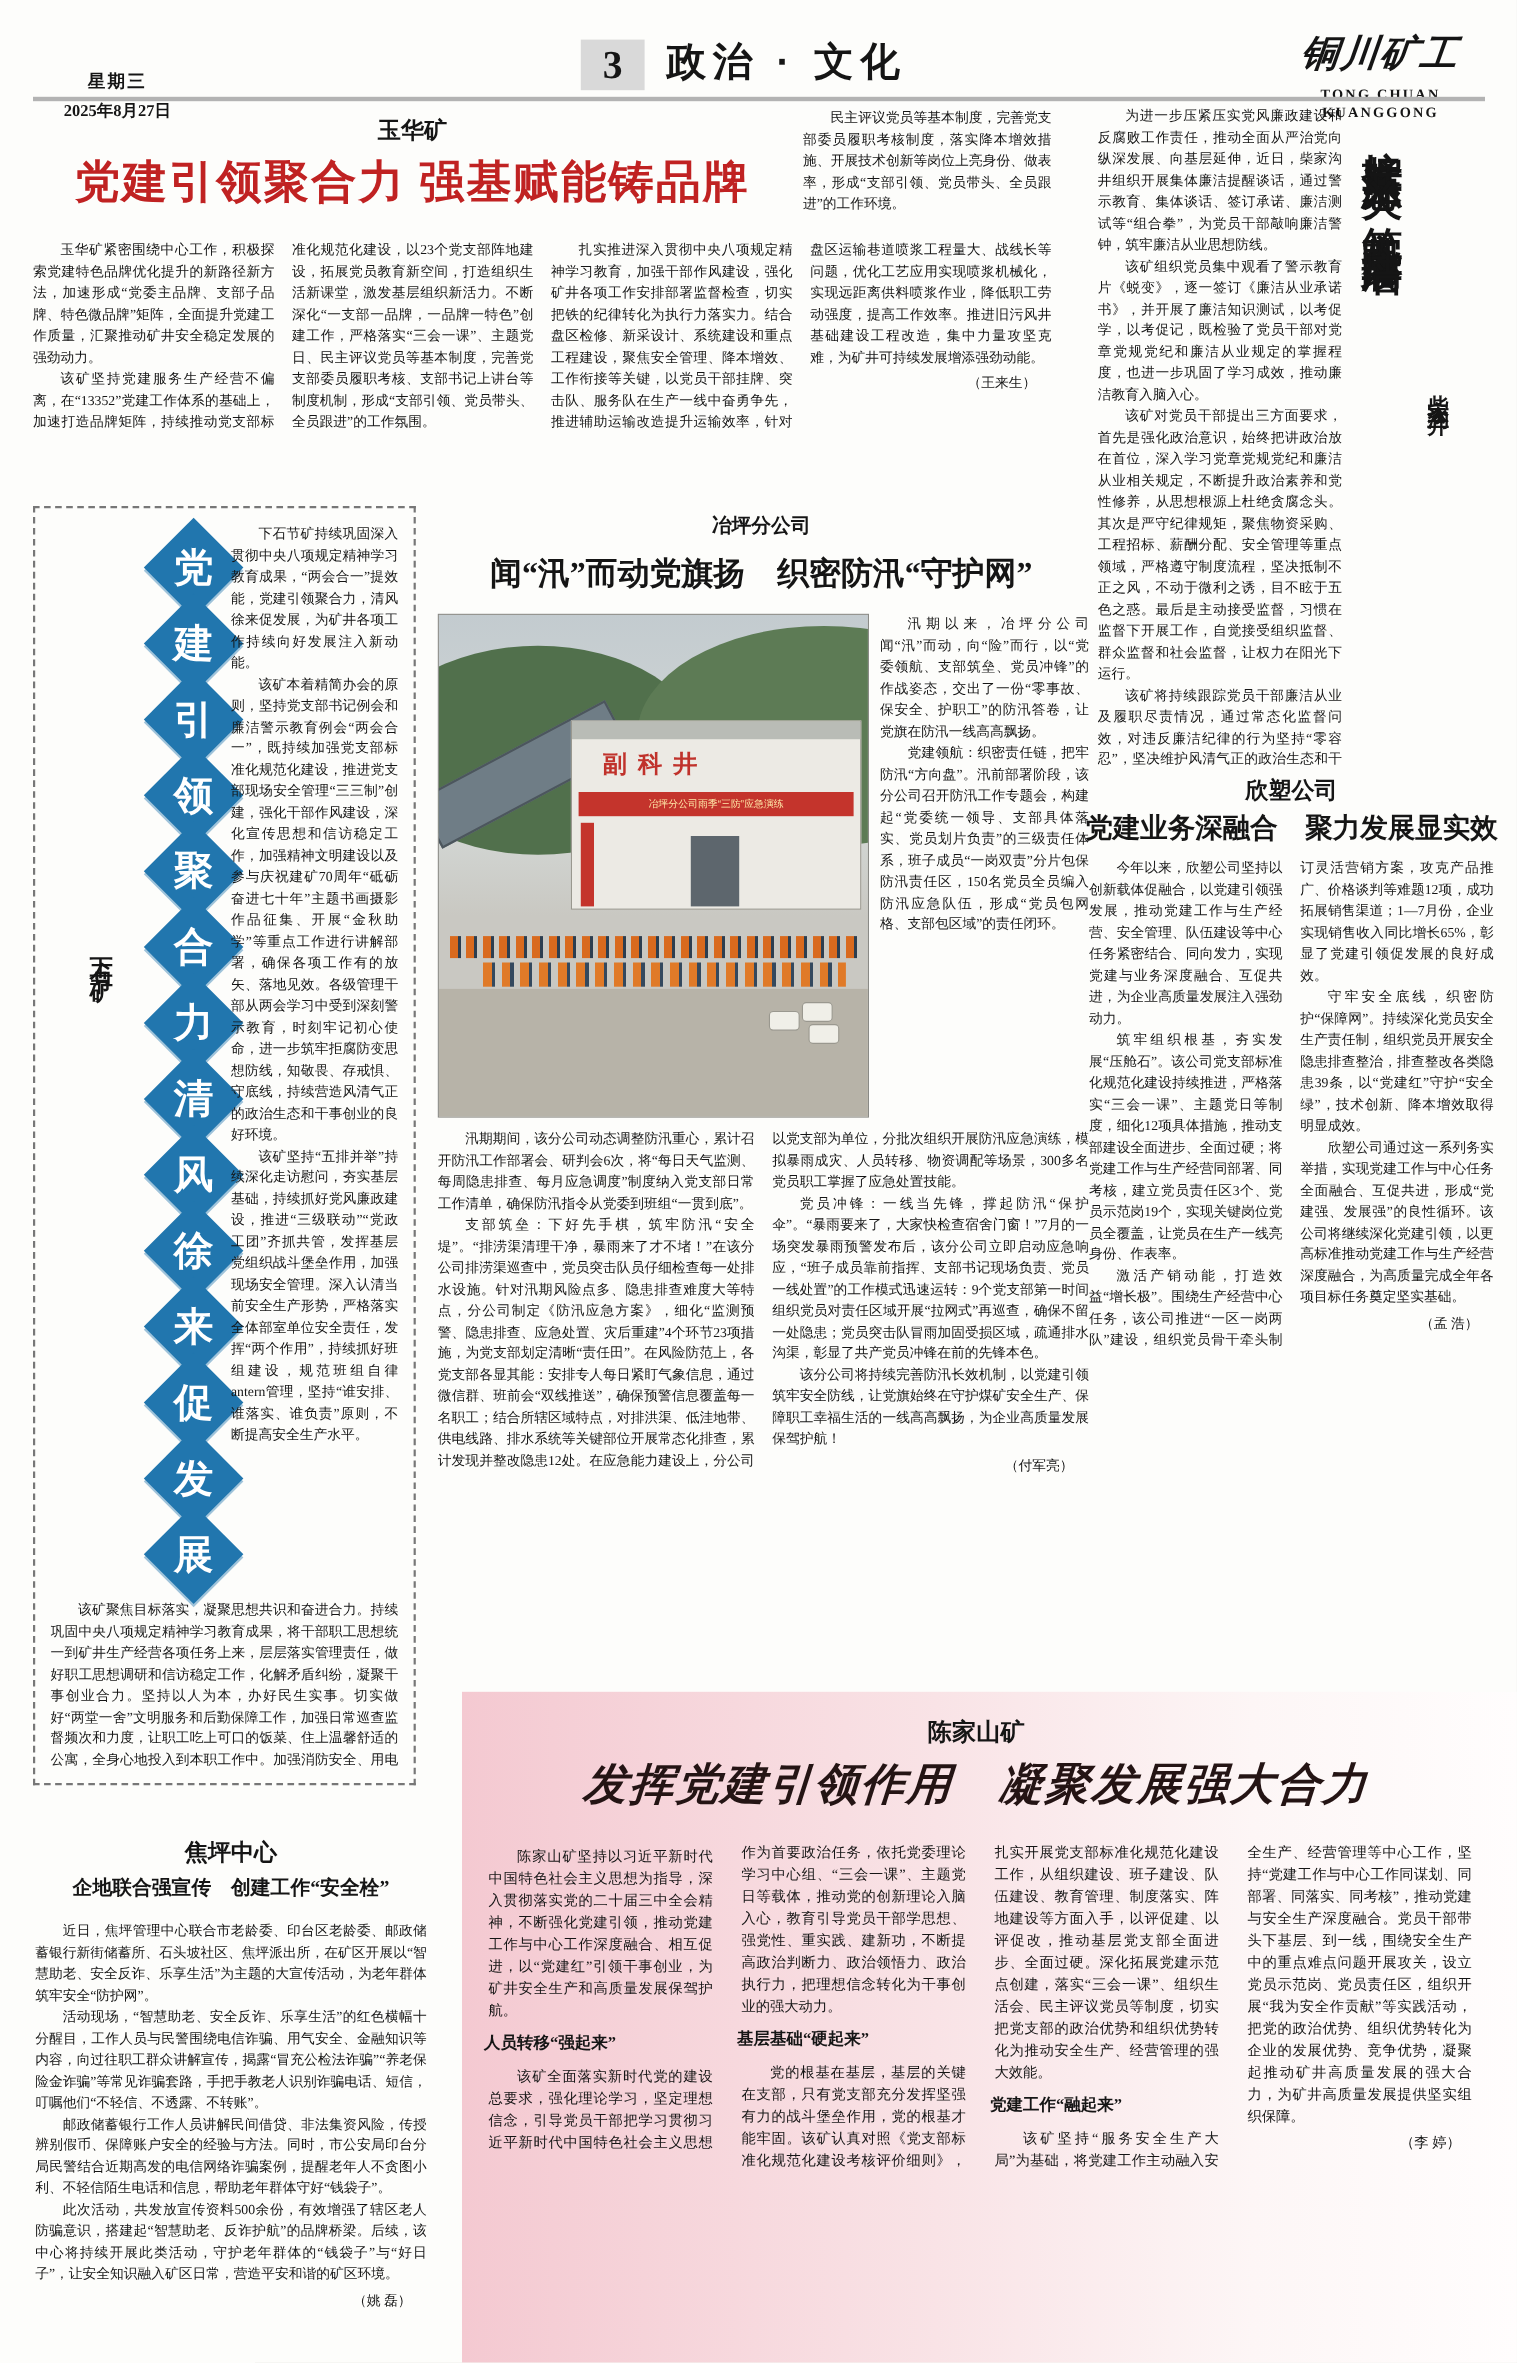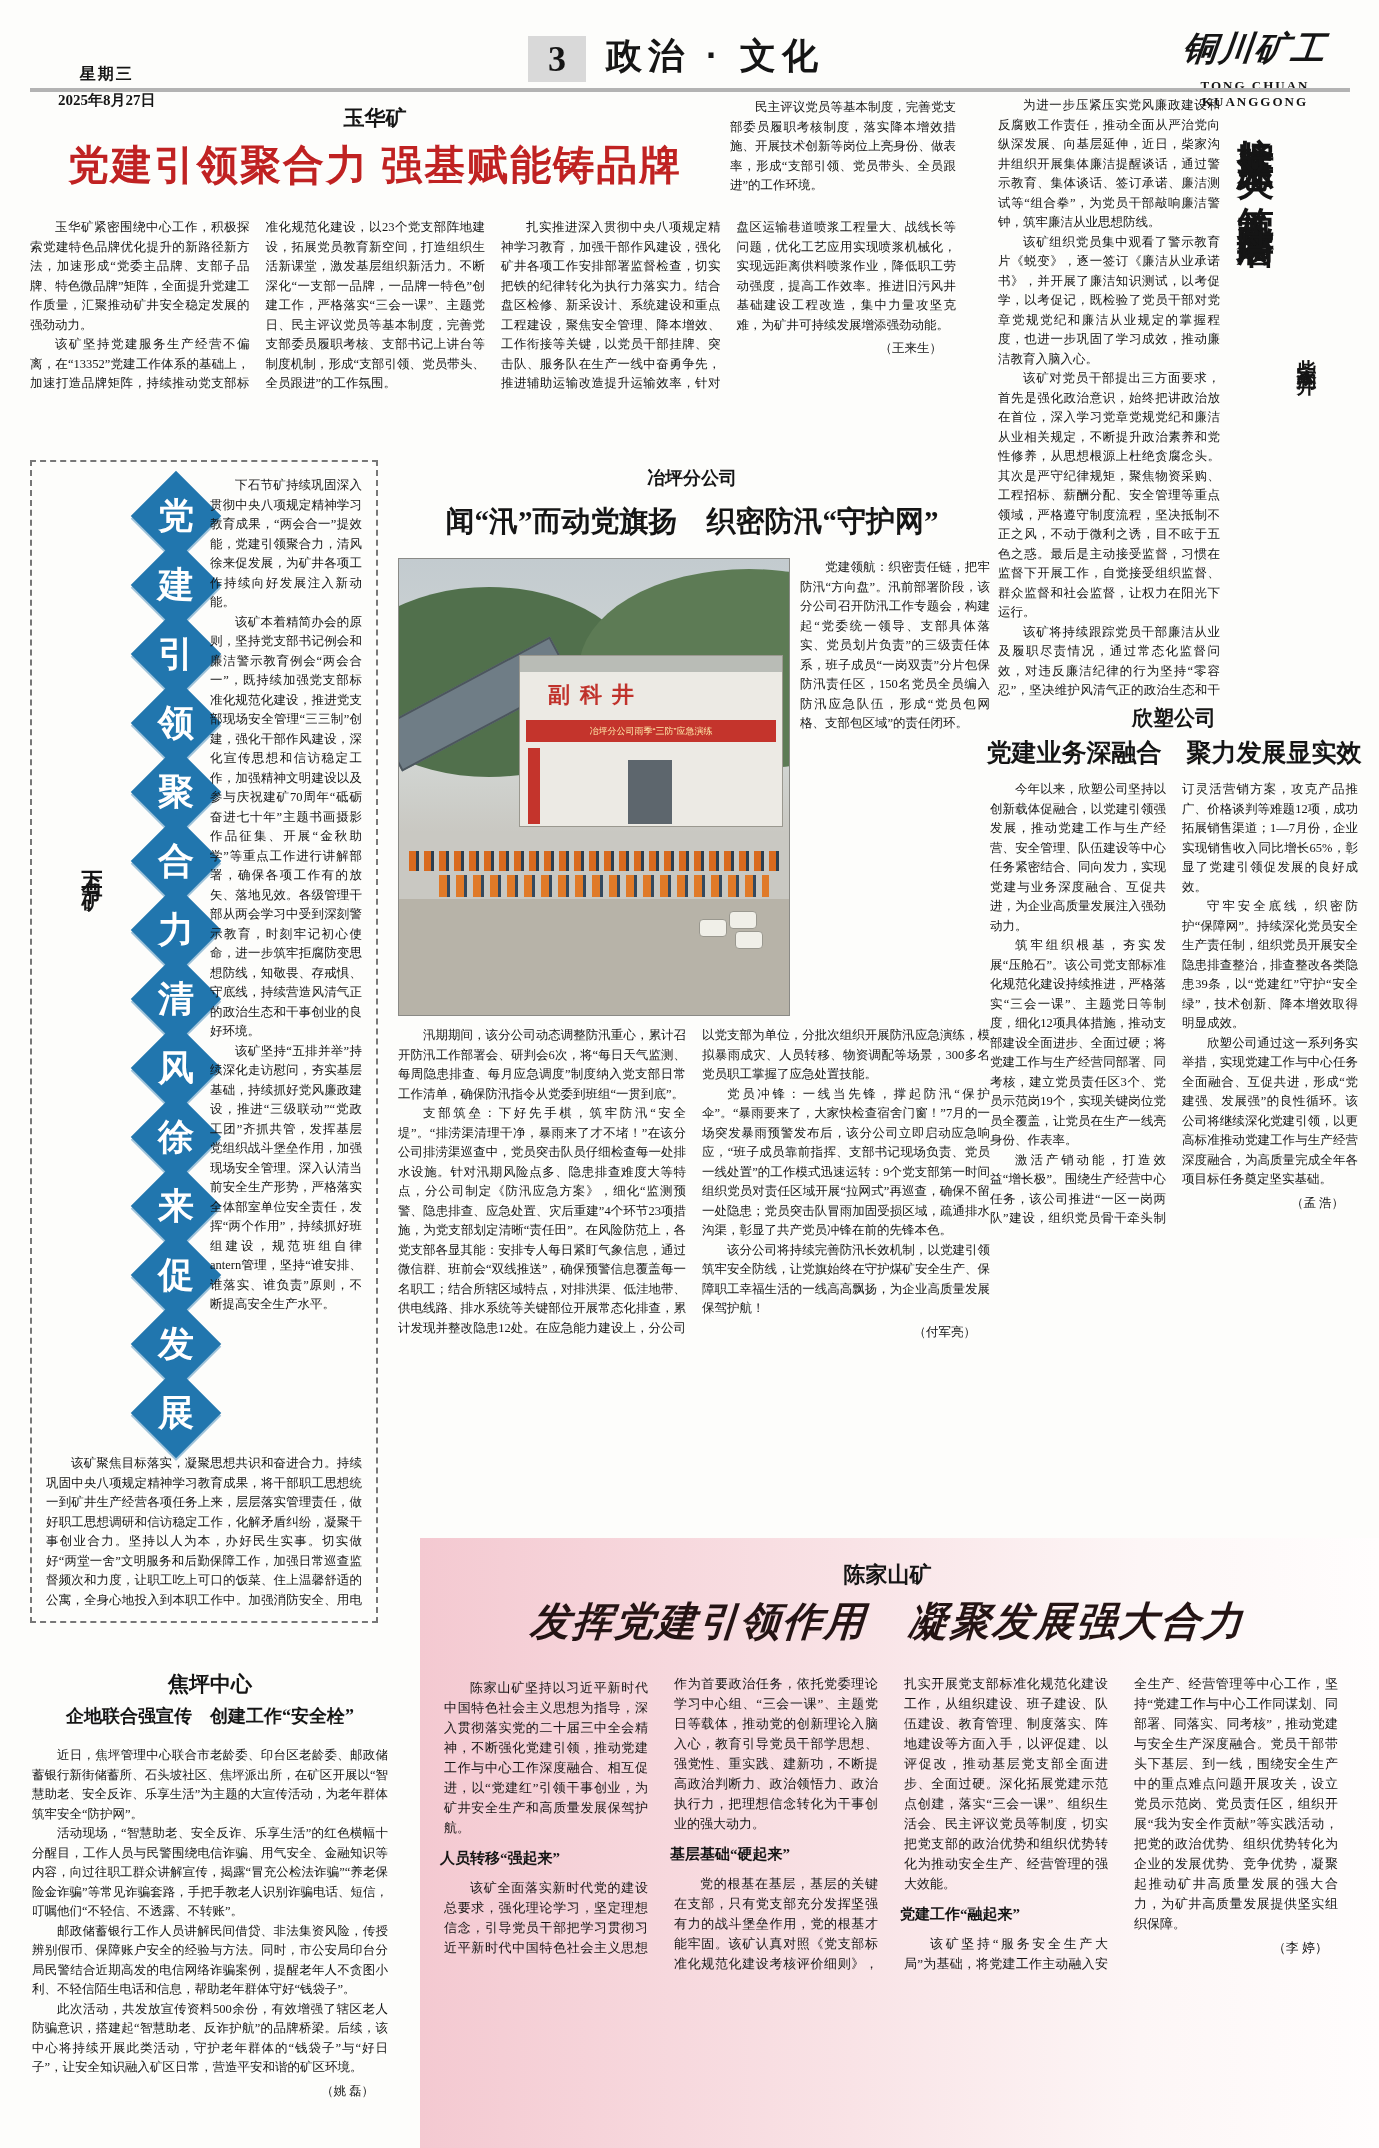--- a/index.html
+++ b/index.html
@@ -169,21 +169,21 @@
       <div class="bld-door"></div>
     </div>
     <div class="crowd1"></div>
     <div class="crowd2"></div>
     <div class="ground"></div>
     <div class="sack" style="left:330px;top:352px;"></div>
     <div class="sack" style="left:300px;top:360px;"></div>
     <div class="sack" style="left:336px;top:372px;"></div>
   </div>
   <div class="abs body-text yp-rightcol">
-    <span><p>党建领航：织密责任链，把牢防汛“方向盘”。汛前部署阶段，该分公司召开防汛工作专题会，构建起“党委统一领导、支部具体落实、党员划片负责”的三级责任体系，班子成员“一岗双责”分片包保防汛责任区，150名党员全员编入防汛应急队伍，形成“党员包网格、支部包区域”的责任闭环。</p></span>
+    <span><p>汛期以来，冶坪分公司闻“汛”而动，向“险”而行，以“党委领航、支部筑垒、党员冲锋”的作战姿态，交出了一份“零事故、保安全、护职工”的防汛答卷，让党旗在防汛一线高高飘扬。</p><p>党建领航：织密责任链，把牢防汛“方向盘”。汛前部署阶段，该分公司召开防汛工作专题会，构建起“党委统一领导、支部具体落实、党员划片负责”的三级责任体系，班子成员“一岗双责”分片包保防汛责任区，150名党员全员编入防汛应急队伍，形成“党员包网格、支部包区域”的责任闭环。</p></span>
   </div>
   <div class="abs body-text cols-2 yp-bottom">
     <span><p>汛期期间，该分公司动态调整防汛重心，累计召开防汛工作部署会、研判会6次，将“每日天气监测、每周隐患排查、每月应急调度”制度纳入党支部日常工作清单，确保防汛指令从党委到班组“一贯到底”。</p><p>支部筑垒：下好先手棋，筑牢防汛“安全堤”。“排涝渠清理干净，暴雨来了才不堵！”在该分公司排涝渠巡查中，党员突击队员仔细检查每一处排水设施。针对汛期风险点多、隐患排查难度大等特点，分公司制定《防汛应急方案》，细化“监测预警、隐患排查、应急处置、灾后重建”4个环节23项措施，为党支部划定清晰“责任田”。在风险防范上，各党支部各显其能：安排专人每日紧盯气象信息，通过微信群、班前会“双线推送”，确保预警信息覆盖每一名职工；结合所辖区域特点，对排洪渠、低洼地带、供电线路、排水系统等关键部位开展常态化排查，累计发现并整改隐患12处。在应急能力建设上，分公司以党支部为单位，分批次组织开展防汛应急演练，模拟暴雨成灾、人员转移、物资调配等场景，300多名党员职工掌握了应急处置技能。</p><p>党员冲锋：一线当先锋，撑起防汛“保护伞”。“暴雨要来了，大家快检查宿舍门窗！”7月的一场突发暴雨预警发布后，该分公司立即启动应急响应，“班子成员靠前指挥、支部书记现场负责、党员一线处置”的工作模式迅速运转：9个党支部第一时间组织党员对责任区域开展“拉网式”再巡查，确保不留一处隐患；党员突击队冒雨加固受损区域，疏通排水沟渠，彰显了共产党员冲锋在前的先锋本色。</p><p>该分公司将持续完善防汛长效机制，以党建引领筑牢安全防线，让党旗始终在守护煤矿安全生产、保障职工幸福生活的一线高高飘扬，为企业高质量发展保驾护航！</p></span>
     <span class="byline">（付军亮）</span>
   </div>
 
   <div class="abs body-text cjg-col">
     <span><p>为进一步压紧压实党风廉政建设和反腐败工作责任，推动全面从严治党向纵深发展、向基层延伸，近日，柴家沟井组织开展集体廉洁提醒谈话，通过警示教育、集体谈话、签订承诺、廉洁测试等“组合拳”，为党员干部敲响廉洁警钟，筑牢廉洁从业思想防线。</p><p>该矿组织党员集中观看了警示教育片《蜕变》，逐一签订《廉洁从业承诺书》，并开展了廉洁知识测试，以考促学，以考促记，既检验了党员干部对党章党规党纪和廉洁从业规定的掌握程度，也进一步巩固了学习成效，推动廉洁教育入脑入心。</p><p>该矿对党员干部提出三方面要求，首先是强化政治意识，始终把讲政治放在首位，深入学习党章党规党纪和廉洁从业相关规定，不断提升政治素养和党性修养，从思想根源上杜绝贪腐念头。其次是严守纪律规矩，聚焦物资采购、工程招标、薪酬分配、安全管理等重点领域，严格遵守制度流程，坚决抵制不正之风，不动于微利之诱，目不眩于五色之惑。最后是主动接受监督，习惯在监督下开展工作，自觉接受组织监督、群众监督和社会监督，让权力在阳光下运行。</p><p>该矿将持续跟踪党员干部廉洁从业及履职尽责情况，通过常态化监督问效，对违反廉洁纪律的行为坚持“零容忍”，坚决维护风清气正的政治生态和干事创业的良好环境。</p></span>
     
   </div>

